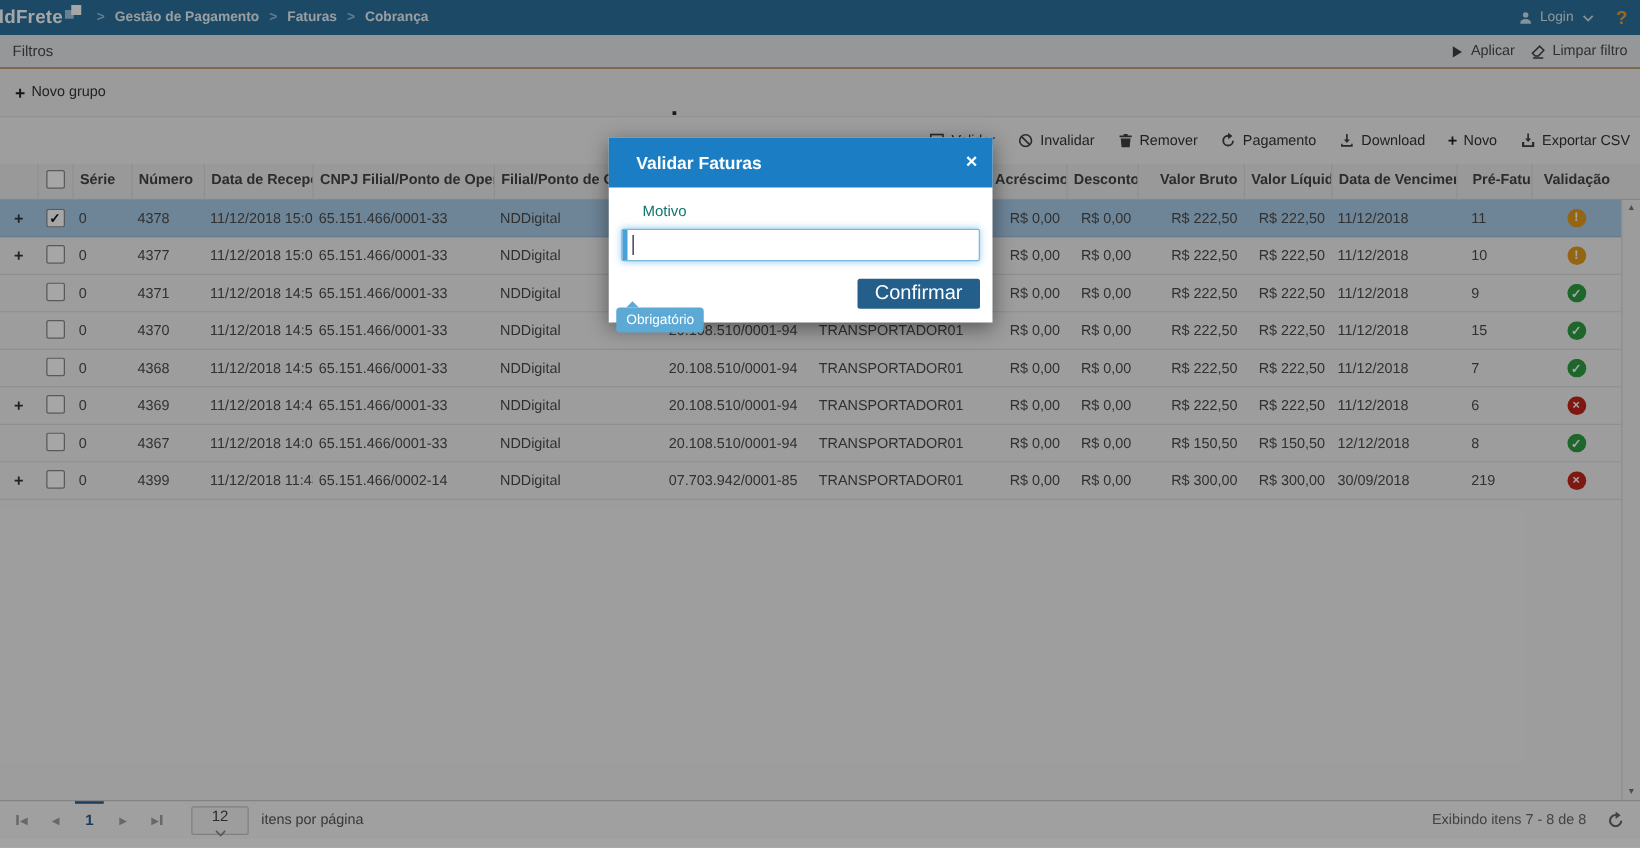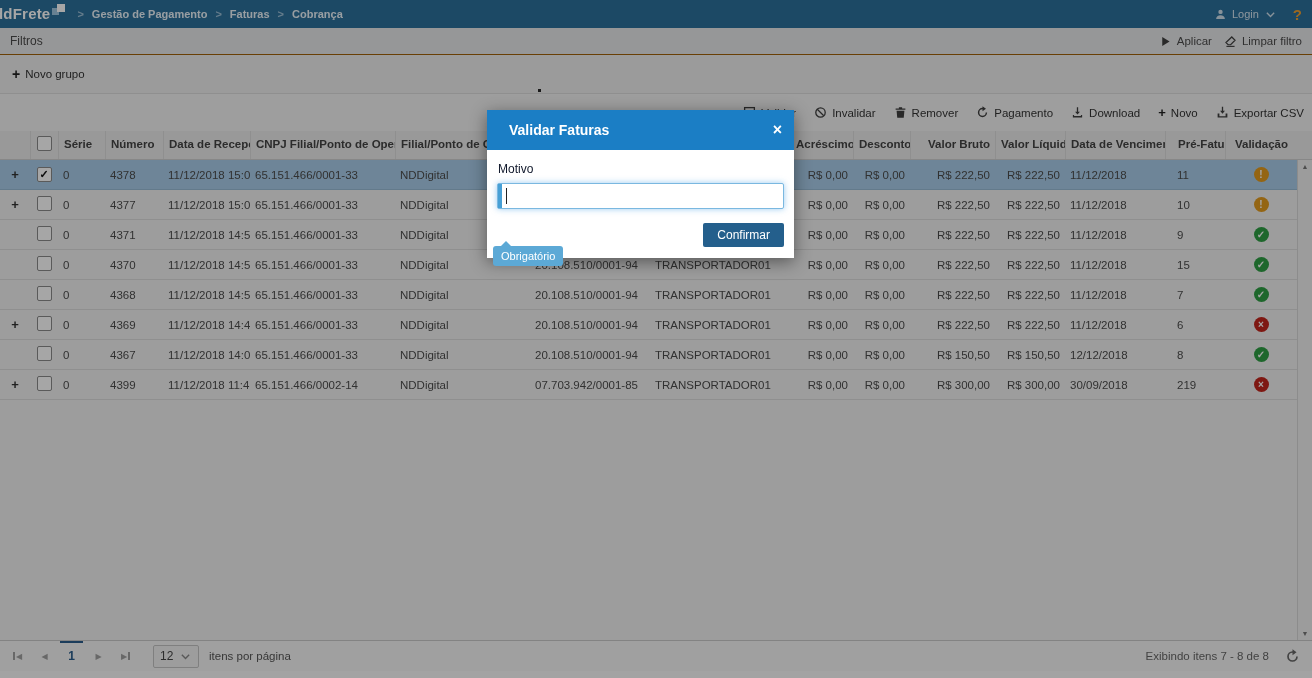--- a/index.html
+++ b/index.html
@@ -67,46 +67,46 @@
          display:flex;align-items:center;font-size:11.5px;color:#555;box-sizing:border-box;padding:0 12px 0 4px;}
   .pg-nav{display:flex;align-items:center;height:31px;}
   .pg-btn{width:27px;height:31px;display:flex;align-items:center;justify-content:center;gap:1px;
           color:#a0a0a0;font-size:8px;cursor:pointer;}
   .pg-bar{display:inline-block;width:2px;height:8px;background:#a0a0a0;}
   .pg-num{position:relative;width:27px;height:31px;display:flex;align-items:center;justify-content:center;
           color:#2a5d8c;font-weight:bold;font-size:12px;cursor:pointer;}
   .pg-num::before{content:"";position:absolute;top:0;left:2px;right:2px;height:2px;background:#2a5d8c;}
   .pg-size{width:46px;height:23px;border:1px solid #c4c4c4;border-radius:2px;background:#f2f2f2;
            display:flex;align-items:center;justify-content:space-between;box-sizing:border-box;
-           padding:0 6px;margin:0 10px 0 14px;font-size:12px;color:#444;cursor:pointer;}
+           padding:0 6px;margin:0 10px 0 14px;font-size:12px;color:#444;cursor:pointer;flex-direction:column;}
   .pager-right{margin-left:auto;display:flex;align-items:center;gap:16px;color:#666;}
   .footer-strip{position:absolute;top:671px;left:0;right:0;height:7px;background:#fafafa;}
   
   .dim{position:absolute;inset:0;background:rgba(0,0,0,0.35);z-index:40;}
   .cursor-dot{position:absolute;left:538px;top:89px;width:3px;height:3px;background:#1a1a1a;z-index:45;}
   .modal{position:absolute;left:487px;top:110px;width:307px;background:#fff;z-index:50;
          box-shadow:0 4px 16px rgba(0,0,0,0.45);}
   .modal-header{height:40px;background:#1b7ec5;color:#fff;display:flex;align-items:center;
                 padding:0 12px 0 22px;box-sizing:border-box;font-size:14px;font-weight:bold;}
   .modal-close{margin-left:auto;font-size:16px;font-weight:bold;cursor:pointer;line-height:16px;}
   .modal-body{position:relative;padding:12px 10px 11px 10px;}
-  .field-label{display:block;font-size:12px;color:#0f172a;margin-left:1px;}
+  .field-label{display:block;font-size:12px;color:#0f766e;margin-left:17px;}
   .input-wrap{position:relative;margin-top:7px;height:26px;border:1px solid #7ab8e0;border-radius:2px;
               background:#fff;box-shadow:0 0 6px rgba(102,175,233,.65);box-sizing:border-box;}
   .input-accent{position:absolute;left:0;top:0;bottom:0;width:4px;background:#47a0d6;}
   .text-caret{position:absolute;left:8px;top:4px;bottom:4px;width:1px;background:#222;}
   .motivo-input{position:absolute;inset:0;border:none;outline:none;background:transparent;
                 padding:0 6px 0 12px;font-family:"Liberation Sans",sans-serif;font-size:12px;color:#333;width:100%;box-sizing:border-box;}
   .vtooltip{position:absolute;left:6px;top:96px;background:#5ca9d6;color:#fff;font-size:11px;
             padding:4px 8px;border-radius:3px;}
   .vtooltip::before{content:"";position:absolute;top:-5px;left:8px;border-left:5px solid transparent;
             border-right:5px solid transparent;border-bottom:5px solid #5ca9d6;}
   .modal-actions{display:flex;justify-content:flex-end;margin-top:14px;}
   .confirm-btn{background:#245f8c;color:#fff;border:none;border-radius:2px;height:24px;padding:0 14px;
-               font-family:"Liberation Sans",sans-serif;font-size:12px;cursor:pointer;}
+               font-family:"Liberation Sans",sans-serif;font-size:16px;cursor:pointer;}
 </style>
 </head>
 <body>
 
 <div class="app">
 
   <header class="topbar">
     <div class="brand">
       <span>ddFrete</span>
       <span class="brand-mark">

